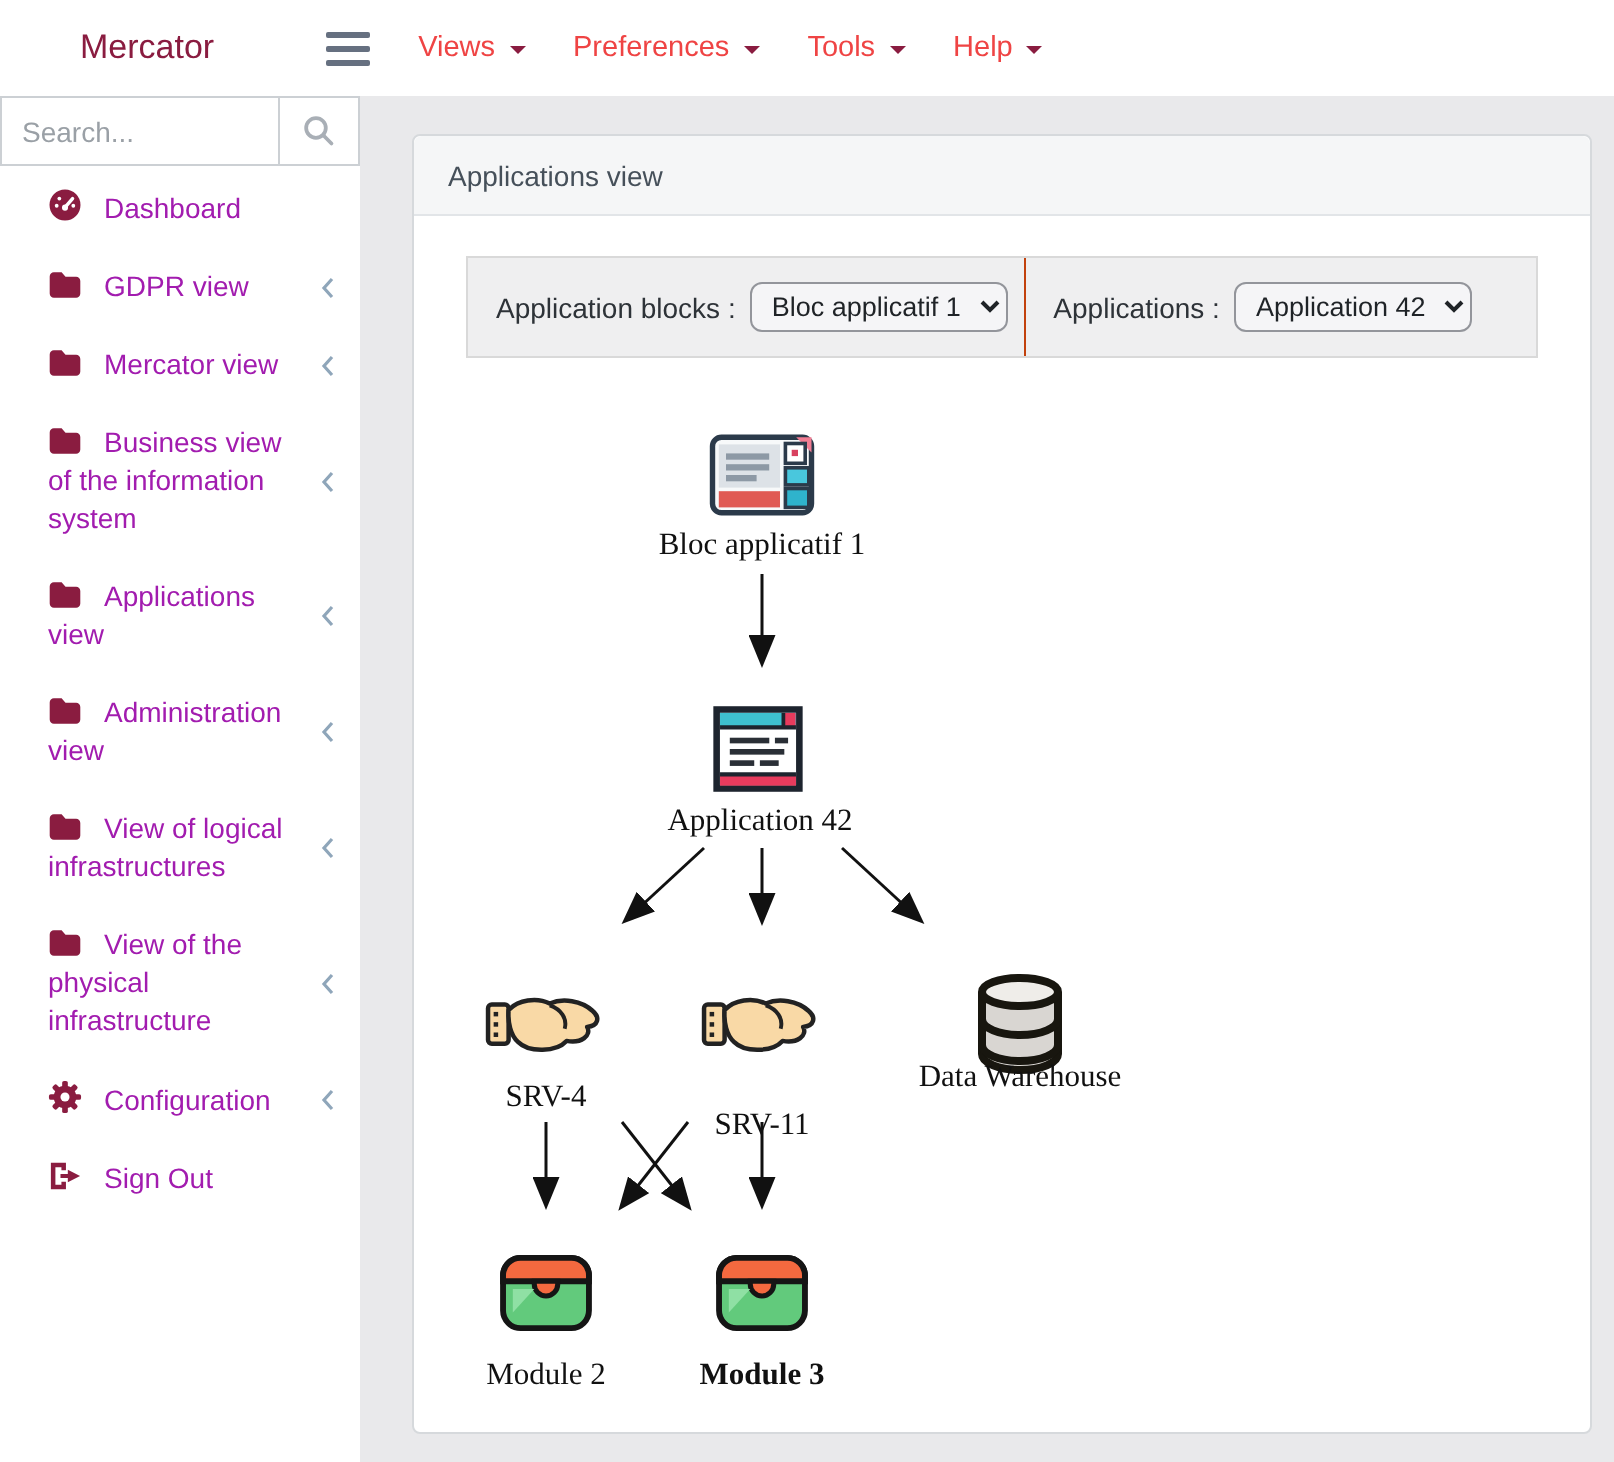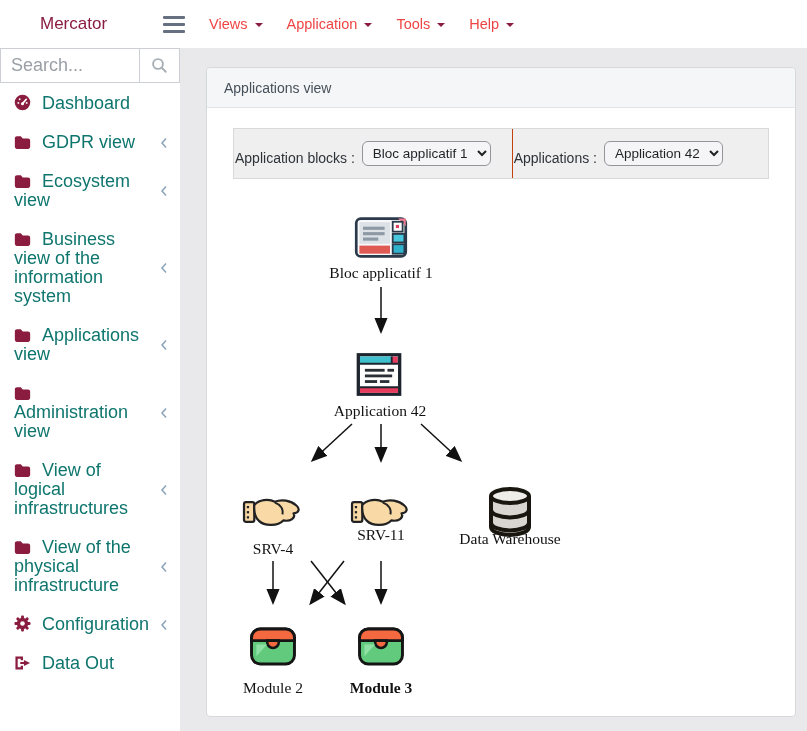--- a/index.html
+++ b/index.html
@@ -13,41 +13,41 @@
   .hamburger { margin-left:56px; width:22px; display:flex; flex-direction:column; gap:4px; cursor:pointer; }
   .hamburger div { height:3px; background:#667080; border-radius:1px; }
   .nav-link { margin-left:24px; font-size:14.5px; color:#ef4444; display:flex; align-items:center; cursor:pointer; }
   .caret { display:inline-block; width:0; height:0; margin-left:7px; margin-top:2px;
            border-left:4px solid transparent; border-right:4px solid transparent; border-top:4.5px solid #8a1c40; }
 
   
   .sidebar { position:absolute; left:0; top:48px; width:180px; height:683px; background:#fff; }
   .search-row { display:flex; height:35px; }
   .search-row input { flex:1; min-width:0; height:35px; border:1px solid #ccd0d4; padding:0 10px;
-                      font-size:18px; color:#495057; outline:none; background:#fff; }
+                      font-size:14px; color:#495057; outline:none; background:#fff; }
   .search-row input::placeholder { color:#9aa0a6; }
   .search-btn { width:40px; height:35px; border:1px solid #ccd0d4; border-left:none; background:#fff;
                 display:flex; align-items:center; justify-content:center; cursor:pointer; }
   .side-menu { padding-top:1px; }
-  .side-item { position:relative; padding:10px 26px 10px 14px; font-size:18px; line-height:19px;
-               color:#0f766e; cursor:pointer; }
+  .side-item { position:relative; padding:10px 26px 10px 24px; font-size:14px; line-height:19px;
+               color:#a21caf; cursor:pointer; }
   .side-item .sicon { display:inline-block; vertical-align:-2px; margin-right:11px; }
   .side-item .chev { position:absolute; right:12px; top:50%; transform:translateY(-50%); }
 
   
   .content { position:absolute; left:180px; top:48px; width:627px; height:683px; background:#e9e9eb; }
   .card { position:absolute; left:26px; top:19px; width:590px; height:650px; background:#fff;
           border:1px solid #d6d9dc; border-radius:4px; }
   .card-header { height:40px; background:#f5f6f7; border-bottom:1px solid #e2e5e8;
                  border-radius:4px 4px 0 0; display:flex; align-items:center; padding:0 17px;
                  font-size:14px; color:#46505a; }
   .card-body { padding:20px 26px; }
 
   .filter-table { display:flex; width:100%; background:#efeff0; border:1px solid #d9d9d9; }
-  .filter-cell { padding:12px 1px; display:flex; align-items:flex-end; gap:7px; }
+  .filter-cell { padding:12px 14px; display:flex; align-items:center; gap:7px; }
   .filter-cell.c1 { width:52%; }
   .filter-cell.c2 { width:48%; border-left:1px solid #c2410c; }
   .filter-cell label { font-size:14px; color:#2e3338; white-space:nowrap; }
   .filter-cell select { font-family:"Liberation Sans", sans-serif; font-size:13.5px; color:#1f2327;
                         background:#f5f5f7; border:1px solid #93959b; border-radius:6px;
                         padding:3px 6px; outline:none; }
   .filter-cell.c2 select { min-width:117px; }
 
   
   .diagram { position:absolute; left:0; top:142px; width:588px; height:505px; }
@@ -64,21 +64,21 @@
   <div class="hamburger">
       <div></div>
       <div></div>
       <div></div>
     </div>
   <span class="nav-link">
     <span>Views</span>
     <span class="caret"></span>
   </span>
   <span class="nav-link">
-    <span>Application</span>
+    <span>Preferences</span>
     <span class="caret"></span>
   </span>
   <span class="nav-link">
     <span>Tools</span>
     <span class="caret"></span>
   </span>
   <span class="nav-link">
     <span>Help</span>
     <span class="caret"></span>
   </span>
@@ -113,21 +113,21 @@
         <path d="M1 3.5C1 2.1 2.1 1 3.5 1H8l2.3 2.7h6.2C17.9 3.7 19 4.8 19 6.2v7.3c0 1.4-1.1 2.5-2.5 2.5h-13C2.1 16 1 14.9 1 13.5Z" fill="#8a1c40"></path>
       </svg><span>GDPR view</span>
       <svg class="chev" width="8" height="12" viewBox="0 0 8 12">
         <polyline points="6,1.5 2,6 6,10.5" fill="none" stroke="#8fa6ba" stroke-width="1.6"></polyline>
         </svg>
     </div>
 
     <div class="side-item">
       <svg class="sicon" width="17" height="15" viewBox="0 0 20 17">
         <path d="M1 3.5C1 2.1 2.1 1 3.5 1H8l2.3 2.7h6.2C17.9 3.7 19 4.8 19 6.2v7.3c0 1.4-1.1 2.5-2.5 2.5h-13C2.1 16 1 14.9 1 13.5Z" fill="#8a1c40"></path>
-      </svg><span>Ecosystem view</span>
+      </svg><span>Mercator view</span>
       <svg class="chev" width="8" height="12" viewBox="0 0 8 12">
         <polyline points="6,1.5 2,6 6,10.5" fill="none" stroke="#8fa6ba" stroke-width="1.6"></polyline>
         </svg>
     </div>
 
     <div class="side-item">
       <svg class="sicon" width="17" height="15" viewBox="0 0 20 17">
         <path d="M1 3.5C1 2.1 2.1 1 3.5 1H8l2.3 2.7h6.2C17.9 3.7 19 4.8 19 6.2v7.3c0 1.4-1.1 2.5-2.5 2.5h-13C2.1 16 1 14.9 1 13.5Z" fill="#8a1c40"></path>
       </svg><span>Business view of the information system</span>
       <svg class="chev" width="8" height="12" viewBox="0 0 8 12">
@@ -184,21 +184,21 @@
       </svg><span>Configuration</span>
       <svg class="chev" width="8" height="12" viewBox="0 0 8 12">
         <polyline points="6,1.5 2,6 6,10.5" fill="none" stroke="#8fa6ba" stroke-width="1.6"></polyline>
         </svg>
     </div>
 
     <div class="side-item">
       <svg class="sicon" width="17" height="16" viewBox="0 0 18 17">
         <path d="M1.5 1.5 h8 v4 h-2.4 V3.9 H3.9 v9.2 h3.2 v-1.6 h2.4 v4 h-8 Z" fill="#8a1c40"></path>
         <path d="M10.5 5.2 L17 8.5 L10.5 11.8 V9.6 H6.6 V7.4 h3.9 Z" fill="#8a1c40"></path>
-      </svg><span>Data Out</span>
+      </svg><span>Sign Out</span>
     </div>
 
   </div>
 </div>
 
 <div class="content">
   <div class="card">
     <div class="card-header">
       <span>Applications view</span>
     </div>
@@ -290,21 +290,21 @@
       <div class="dnode" style="left:174px; top:281px;">
         <svg width="62" height="43" viewBox="0 0 66 46">
           <rect x="2" y="12" width="11" height="21" rx="2" fill="#f9d9a6" stroke="#222" stroke-width="2.4"></rect>
           <rect x="5" y="16" width="2.4" height="2.4" fill="#222"></rect>
             <rect x="5" y="21.5" width="2.4" height="2.4" fill="#222"></rect>
             <rect x="5" y="27" width="2.4" height="2.4" fill="#222"></rect>
           <path d="M13 15 C18 9.5 28 8 35 11.5 C42 8.5 52 10 58 15.5 C62 19 61 23.5 55 24 C57.5 28.5 52 33 44 31.5 C38.5 37.5 24 38 18 32 C14 28.5 12.5 21.5 13 15 Z" fill="#f9d9a6" stroke="#222" stroke-width="2.4" stroke-linejoin="round"></path>
           <path d="M35 12.5 C41 14.5 44.5 19.5 43 25" fill="none" stroke="#222" stroke-width="2.1"></path>
         </svg>
       </div>
-      <div class="dlabel" style="left:174px; top:316px;">SRV-11</div>
+      <div class="dlabel" style="left:174px; top:344px;">SRV-11</div>
 
       <div class="dnode" style="left:303px; top:276px;">
         <svg width="48" height="52" viewBox="0 0 46 52">
           <path d="M4 10 V41 c0 4.5 8.5 8 19 8 s19 -3.5 19 -8 V10" fill="#d9d6d2" stroke="#18160f" stroke-width="4" stroke-linejoin="round"></path>
           <ellipse cx="23" cy="10" rx="19" ry="7" fill="#efede9" stroke="#18160f" stroke-width="4"></ellipse>
           <path d="M4 23.5 c0 4.5 8.5 8 19 8 s19 -3.5 19 -8" fill="none" stroke="#18160f" stroke-width="4"></path>
           <path d="M4 36.5 c0 4.5 8.5 8 19 8 s19 -3.5 19 -8" fill="none" stroke="#18160f" stroke-width="4"></path>
         </svg>
       </div>
       <div class="dlabel" style="left:303px; top:320px;">Data Warehouse</div>

